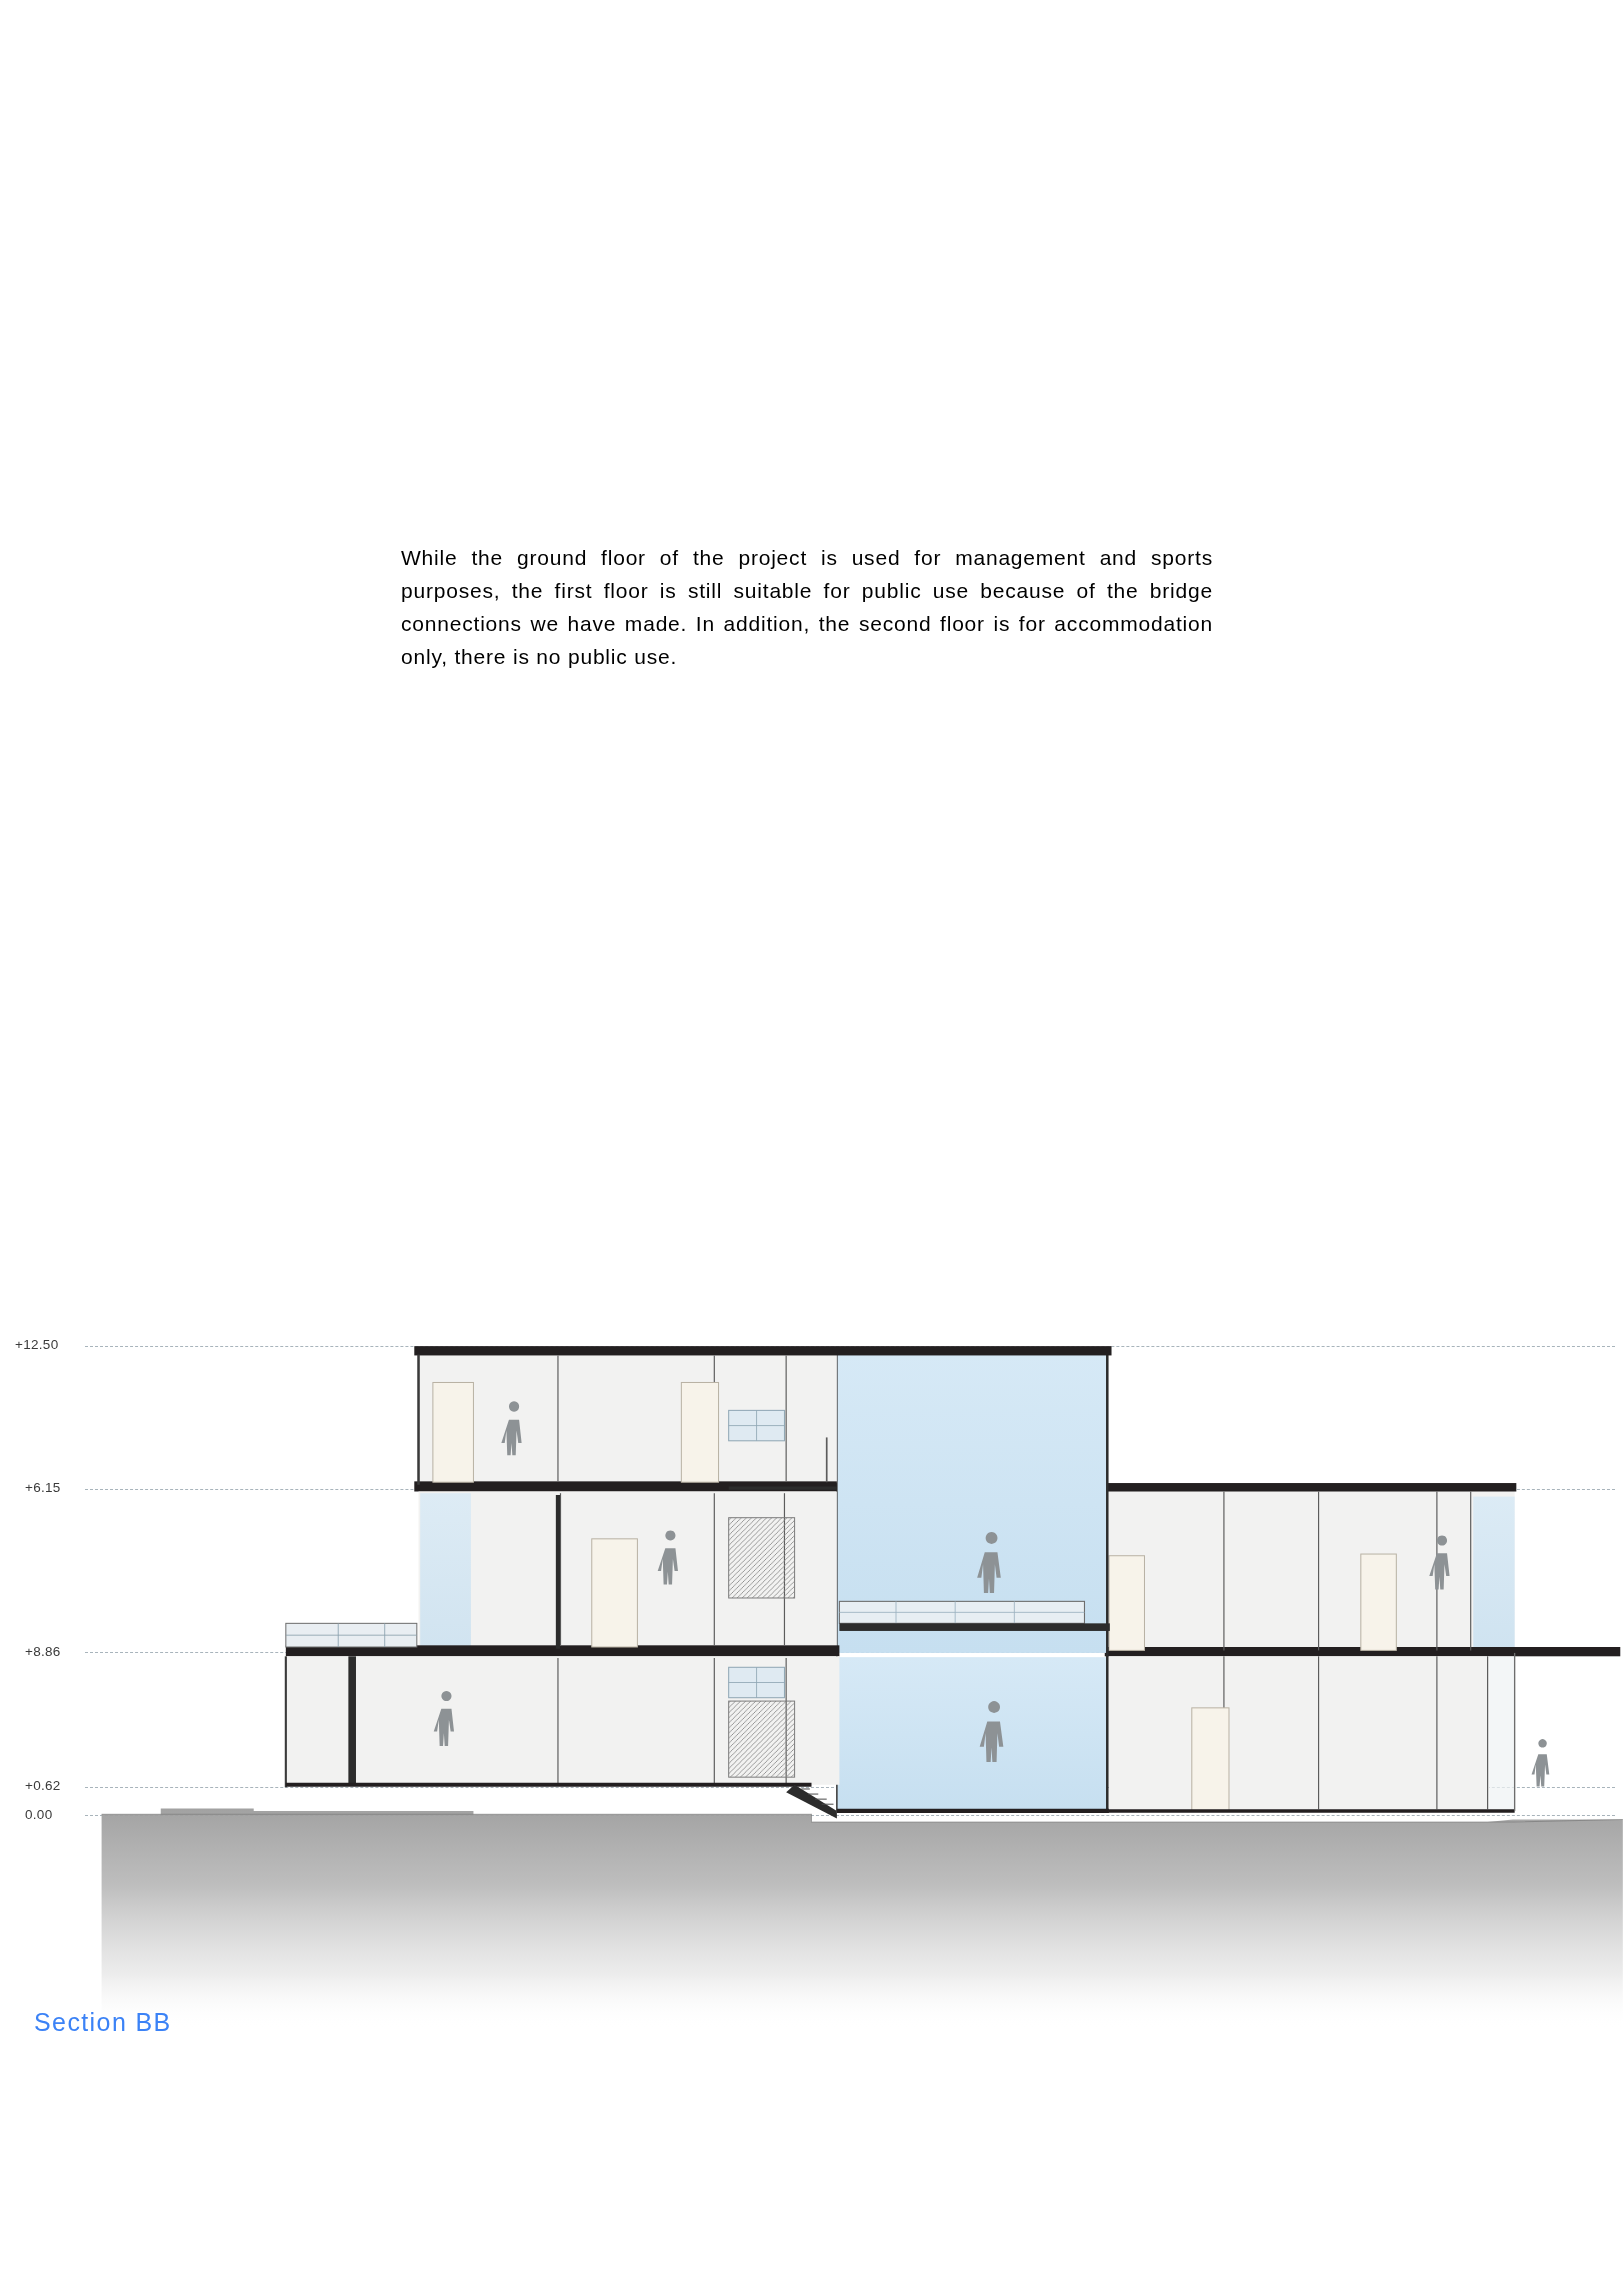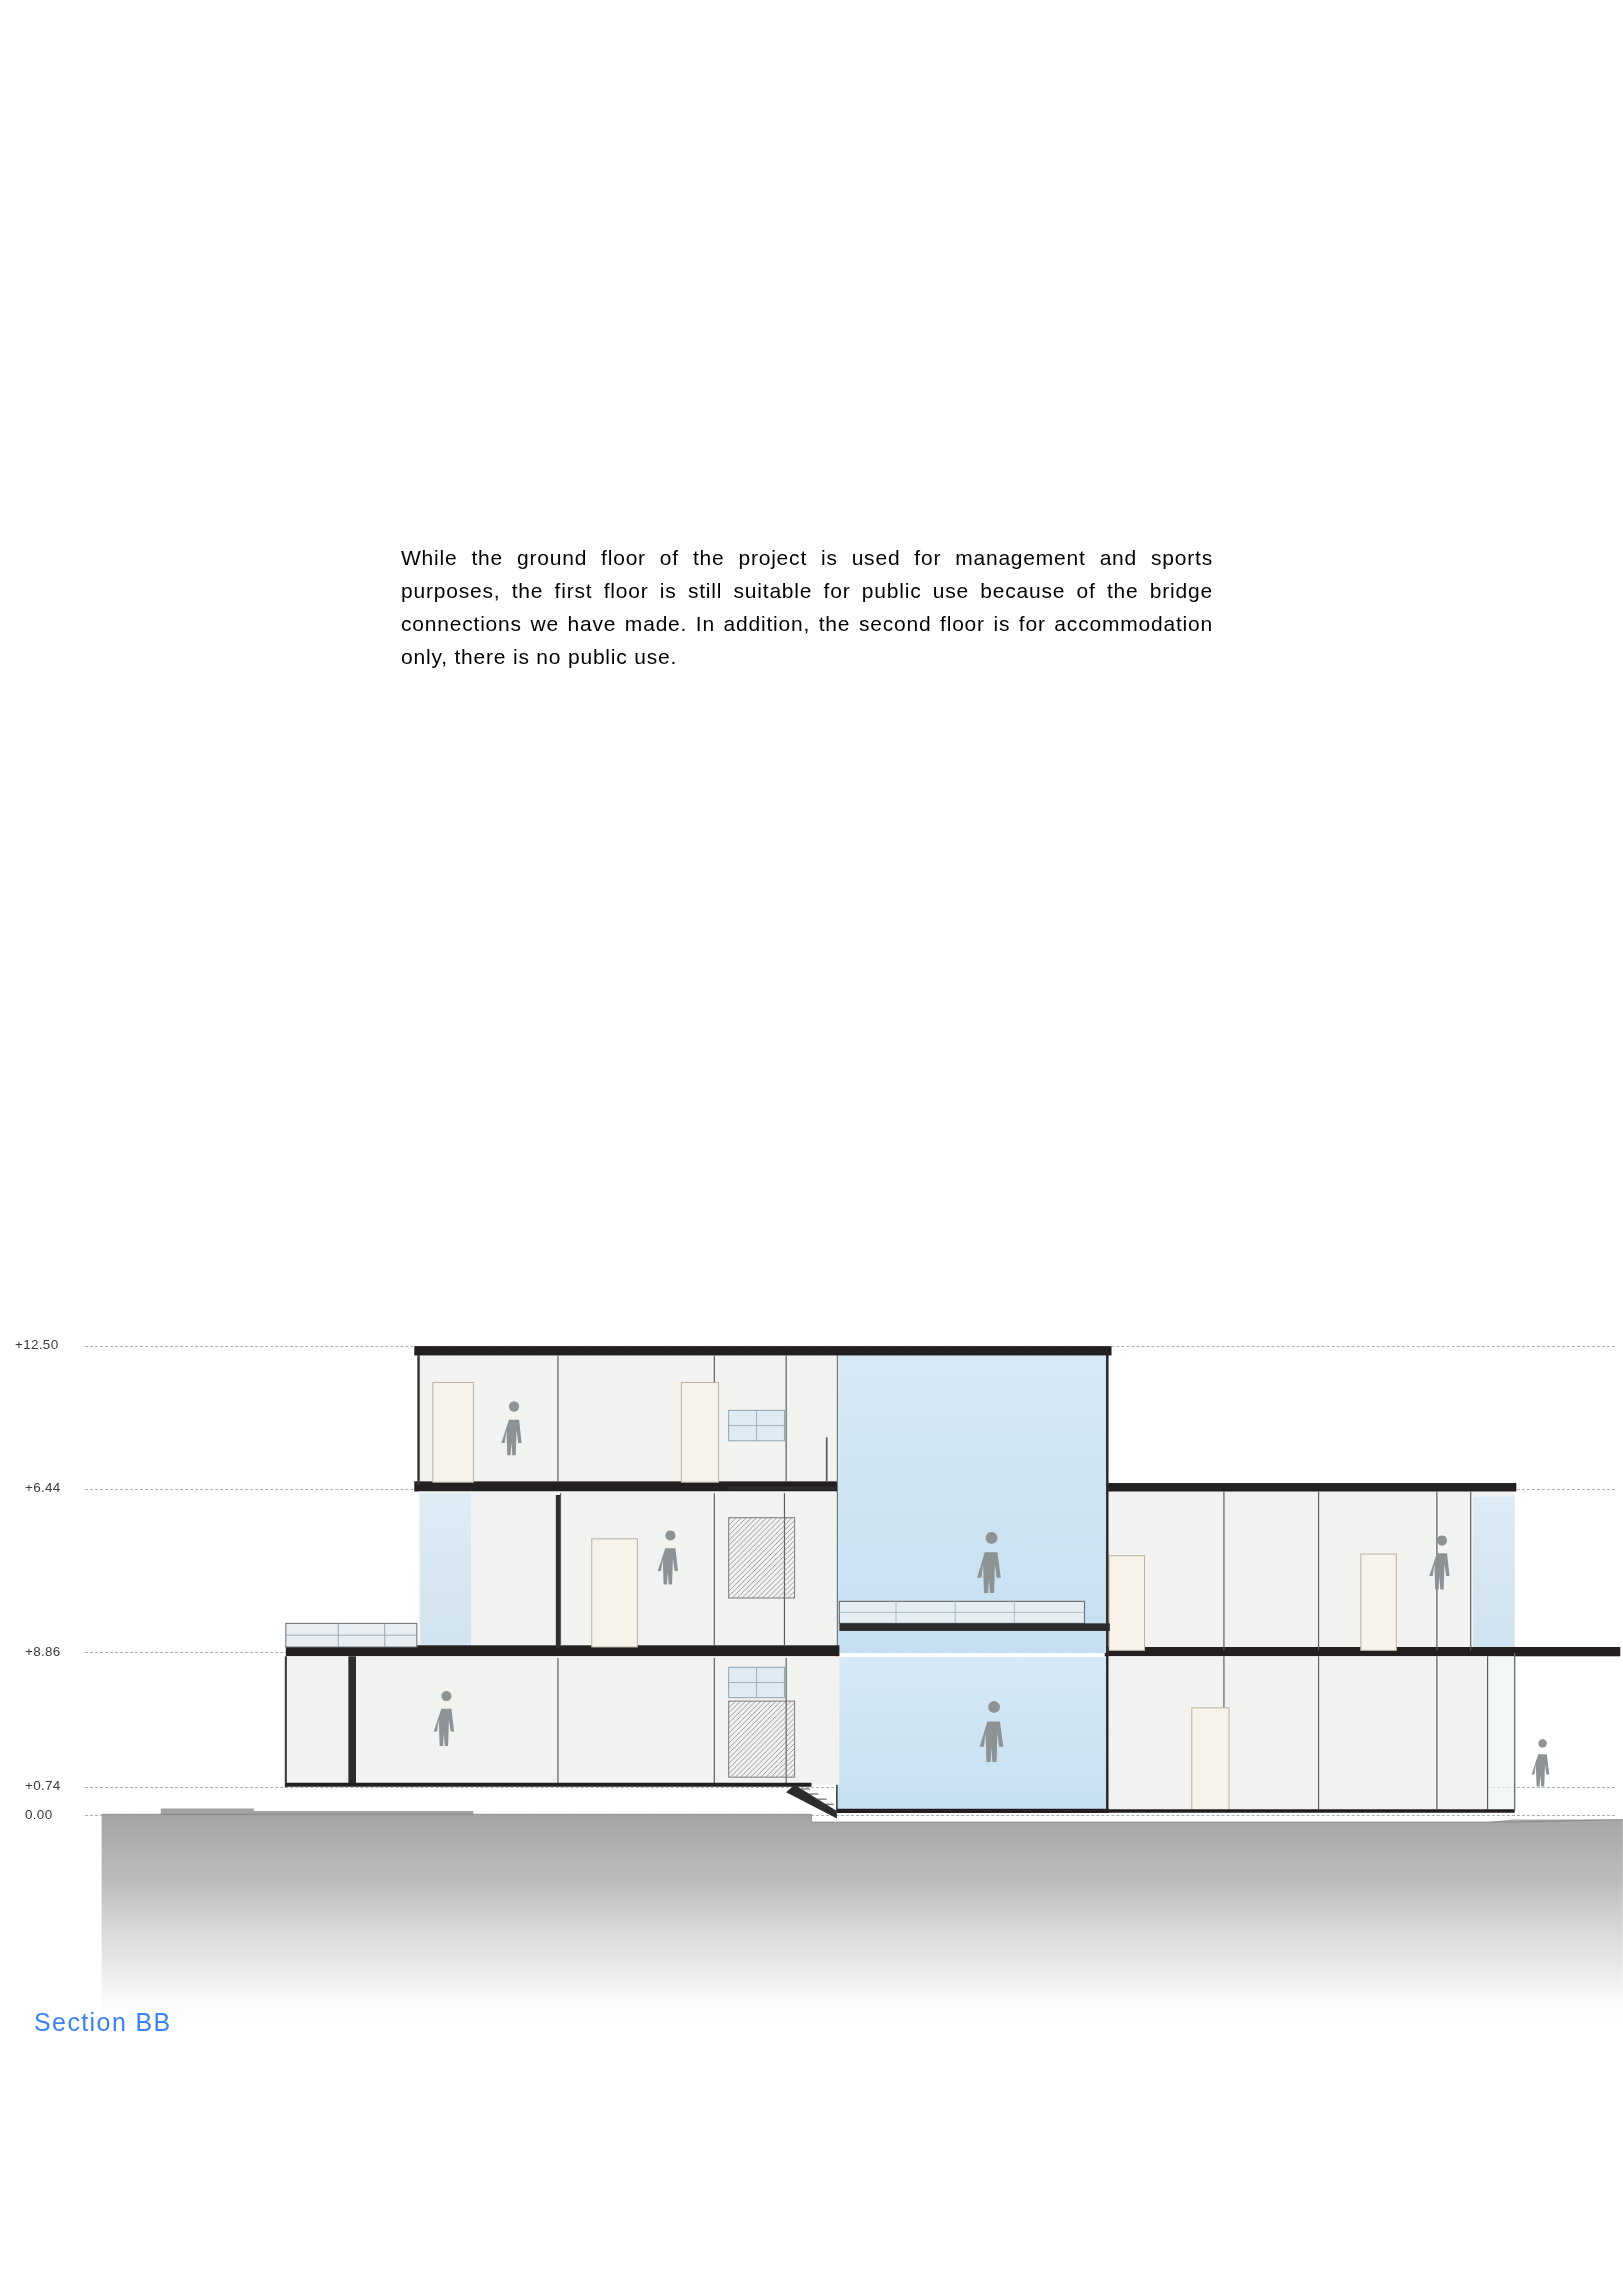--- a/index.html
+++ b/index.html
@@ -64,23 +64,23 @@
   }
 </style>
 </head>
 <body>
 
 <div id="description">While the ground floor of the project is used for management and sports purposes, the first floor is still suitable for public use because of the bridge connections we have made. In addition, the second floor is for accommodation only, there is no public use.</div>
 
 <div id="drawing">
 
   <div class="level-label" style="left:15px; top:0.8px;">+12.50</div>
-  <div class="level-label" style="left:25px; top:144px;">+6.44</div>
+  <div class="level-label" style="left:25px; top:144px;">+6.15</div>
   <div class="level-label" style="left:25px; top:308px;">+8.86</div>
-  <div class="level-label" style="left:25px; top:442px;">+0.74</div>
+  <div class="level-label" style="left:25px; top:442px;">+0.62</div>
   <div class="level-label" style="left:25px; top:471px;">0.00</div>
 
   <div class="level-line" style="left:85px; top:10px; width:1530px;"></div>
   <div class="level-line" style="left:85px; top:153px; width:1530px;"></div>
   <div class="level-line" style="left:85px; top:316px; width:1530px;"></div>
   <div class="level-line" style="left:85px; top:451px; width:1530px;"></div>
   <div class="level-line" style="left:85px; top:479px; width:1530px;"></div>
 
   <svg width="1623" height="693" viewBox="0 0 1920 820" style="position:absolute; left:0; top:0;">
     <defs>

